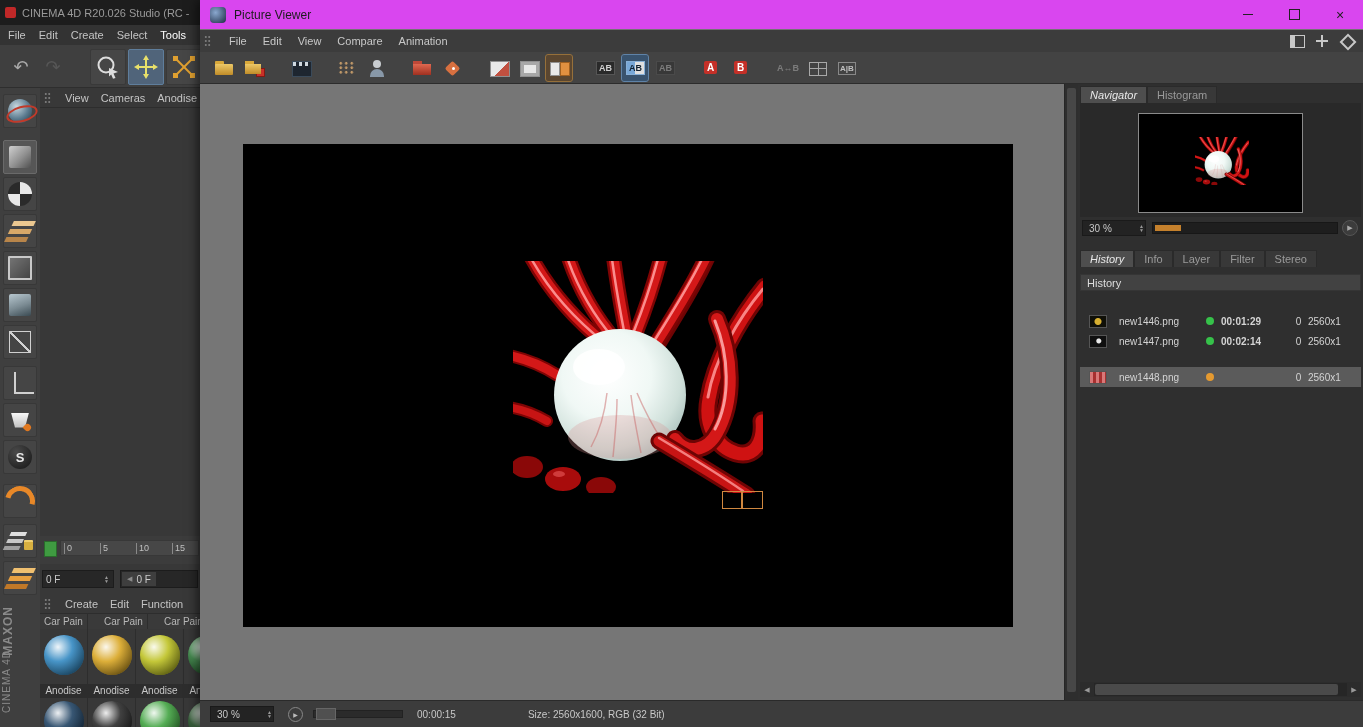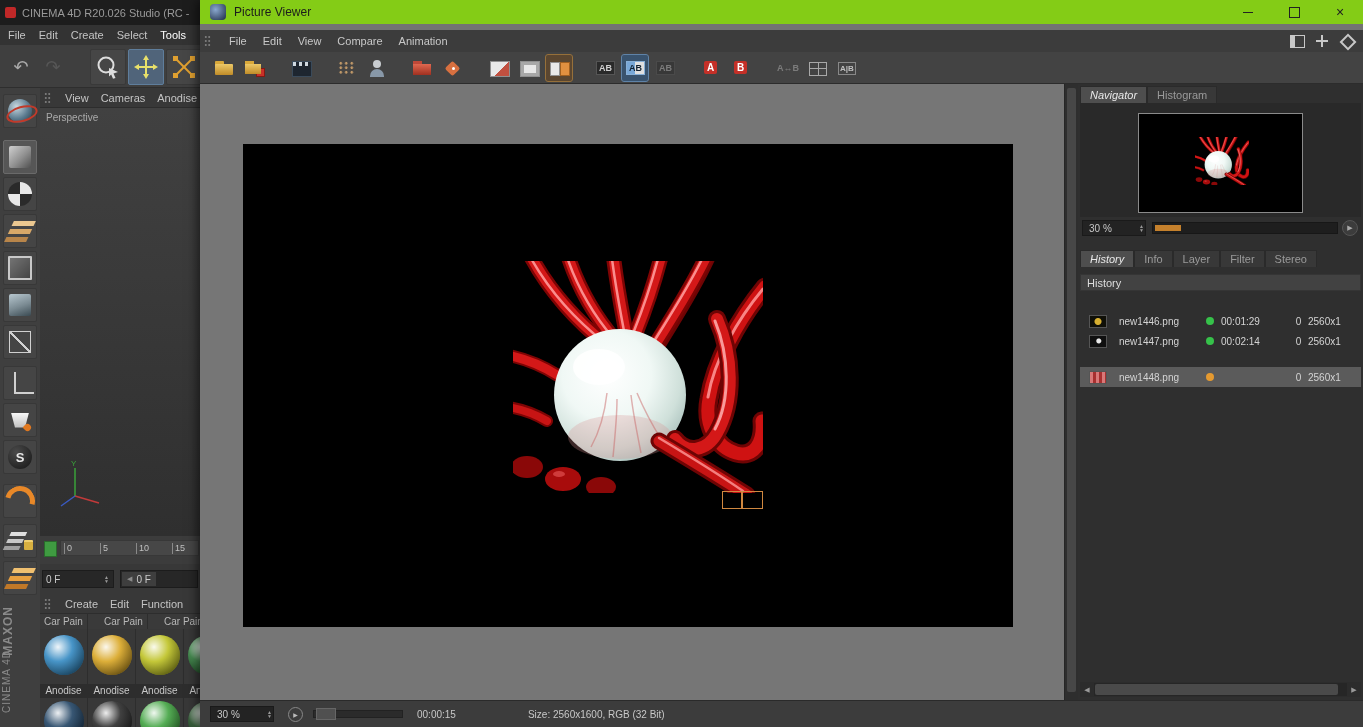--- a/index.html
+++ b/index.html
@@ -99,22 +99,22 @@
 
   .brandzone { position:absolute; left:0; top:598px; width:40px; height:129px; background:#3f3f3f; }
   .brand-line { position:absolute; left:1px; writing-mode:vertical-rl; transform:rotate(180deg);
     color:#8a8a8a; font-size:10px; letter-spacing:1px; }
   .brand-line.b1 { top:8px; font-weight:bold; font-size:12px; }
   .brand-line.b2 { top:52px; }
 
   
   .pv { position:absolute; left:200px; top:0; width:1163px; height:727px; background:#404040;
     box-shadow:-3px 0 10px rgba(0,0,0,.55); }
-  .pv-titlebar { position:absolute; left:0; top:0; width:100%; height:30px; background:#84cc16;
-    display:flex; align-items:center; border-bottom:6px solid #737373; }
+  .pv-titlebar { position:absolute; left:0; top:0; width:100%; height:30px; background:#d946ef;
+    display:flex; align-items:center; border-bottom:1px solid #737373; }
   .pv-appicon { width:16px; height:16px; margin-left:10px; border-radius:4px; flex:none;
     background:radial-gradient(circle at 35% 35%, #8aa8cf, #1d2b44); }
   .pv-title-text { margin-left:8px; font-size:12px; color:#1c1c1c; }
   .win-btns { margin-left:auto; display:flex; height:100%; }
   .win-btn { width:46px; height:100%; display:grid; place-items:center; color:#222222; font-size:14px; }
   .wb-min::before { content:""; width:10px; height:1px; background:#222222; display:block; }
   .wb-max::before { content:""; width:9px; height:9px; border:1px solid #222222; display:block; }
 
   .pv-menubar { position:absolute; left:0; top:30px; width:100%; height:22px; background:#3c3c3c;
     display:flex; align-items:center; gap:16px; font-size:11px; color:#c8c8c8; }
@@ -199,21 +199,21 @@
   .thead { position:absolute; left:2px; top:211px; width:281px; height:16px; display:flex; background:#4a4a4a;
     font-size:10px; color:#c8c8c8; }
   .thc { border-right:1px solid #3c3c3c; line-height:16px; padding-left:4px; overflow:hidden; white-space:nowrap; }
   .w-name { width:122px; } .w-r { width:15px; } .w-time { width:74px; } .w-f { width:15px; } .w-res { flex:1; }
   .tbody { position:absolute; left:2px; top:227px; width:281px; }
   .hrow { display:flex; align-items:center; height:20px; font-size:10px; color:#d4d4d4; }
   .hrow.selected { background:#5b5b5b;margin-top:16px; }
   .cell { overflow:hidden; white-space:nowrap; }
   .c-name { width:122px; display:flex; align-items:center; gap:12px; padding-left:9px; }
   .c-r { width:15px; display:grid; place-items:center; }
-  .c-time { width:74px; padding-left:4px; }
+  .c-time { width:74px; padding-left:4px;font-weight:bold; }
   .c-f { width:15px; text-align:center; }
   .c-res { flex:1; padding-left:2px; }
   .rthumb { width:18px; height:13px; border:1px solid #555555; flex:none; }
   .th1 { background:radial-gradient(circle at 50% 50%, #d8b030 0 3px, #101008 4px); }
   .th2 { background:radial-gradient(circle at 55% 45%, #e8e8e8 0 2px, #101010 3px); }
   .th3 { background:repeating-linear-gradient(90deg, #d87878 0 3px, #a83030 3px 6px); }
   .dot { width:8px; height:8px; border-radius:50%; }
   .hscroll { position:absolute; left:2px; top:598px; width:281px; height:15px; background:#2c2c2c; display:flex; align-items:center; }
   .harrow { width:14px; text-align:center; color:#999999; font-size:7px; flex:none; }
   .htrack { flex:1; position:relative; height:13px; background:#262626; }
@@ -367,29 +367,20 @@
       <div class="lsi i-locklayers" style="top:436px"></div>
       <div class="lsi i-stack" style="top:473px"></div>
     </div>
 
     <div class="vp-head">
       <span class="grip"></span>
       <span>View</span>
       <span>Cameras</span>
       <span>Anodise</span>
     </div>
-    <div class="vp">
-      <span class="vp-label">Perspective</span>
-      <svg class="axis-svg" width="50" height="55" viewBox="0 0 50 55">
-        <line x1="20" y1="38" x2="20" y2="10" stroke="#3aa23a" stroke-width="1.5"></line>
-        <text x="16" y="8" fill="#3aa23a" font-size="8">Y</text>
-        <line x1="20" y1="38" x2="44" y2="45" stroke="#c23a3a" stroke-width="1.5"></line>
-        <line x1="20" y1="38" x2="6" y2="48" stroke="#3a5ac2" stroke-width="1.5"></line>
-      </svg>
-    </div>
 
     <div class="timeline">
       <span class="tl-chip"></span>
       <div class="ruler">
         <span class="tick" style="left:3px">0</span>
         <span class="tick" style="left:39px">5</span>
         <span class="tick" style="left:75px">10</span>
         <span class="tick" style="left:111px">15</span>
       </div>
     </div>

